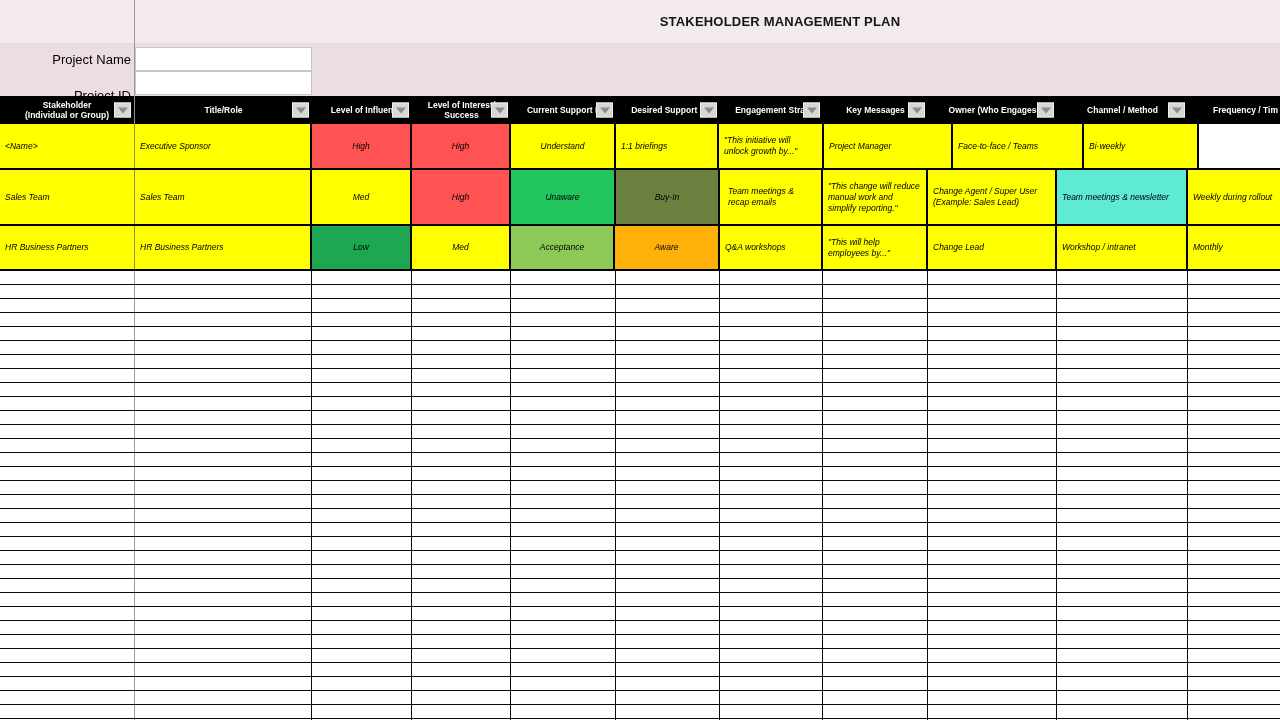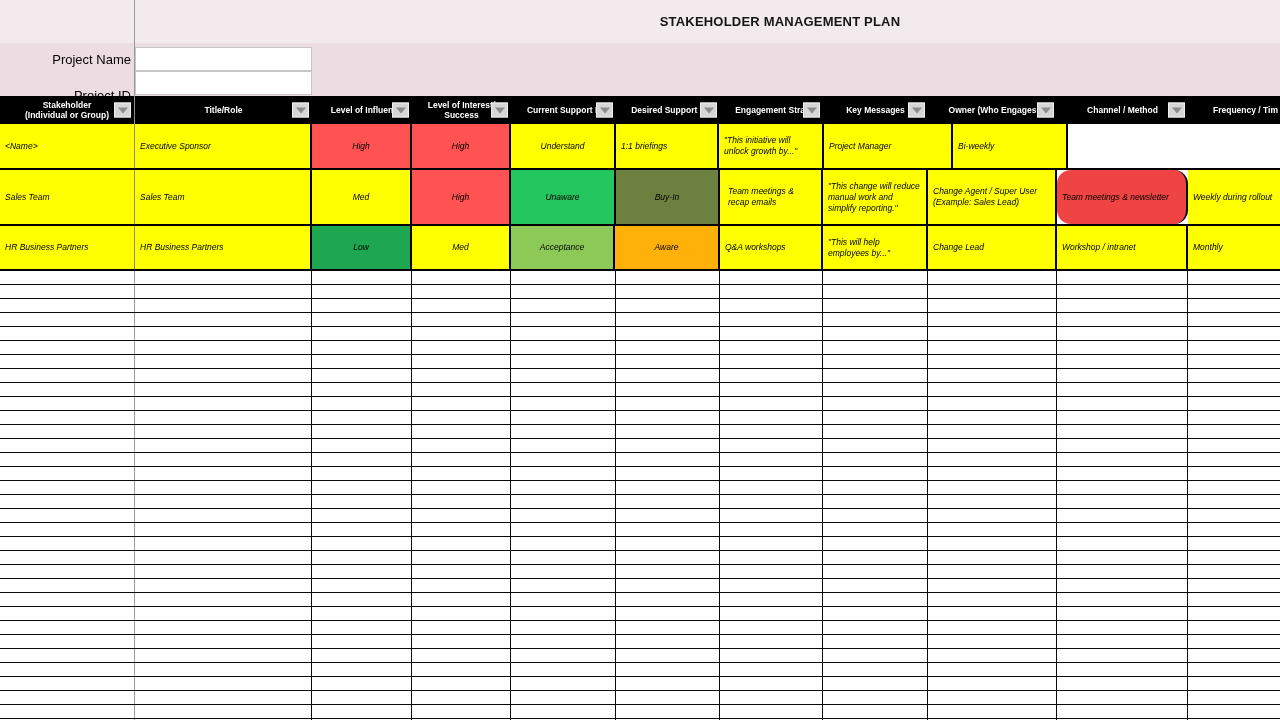--- a/index.html
+++ b/index.html
@@ -131,34 +131,35 @@
 
     <div class="grid-row drow r1">
       <div class="dc w0" style="background: rgb(255, 255, 0);">&lt;Name&gt;</div>
       <div class="dc w1" style="background: rgb(255, 255, 0);">Executive Sponsor</div>
       <div class="dc w2 ctr" style="background: rgb(255, 83, 83);">High</div>
       <div class="dc w3 ctr" style="background: rgb(255, 83, 83);">High</div>
       <div class="dc w4 ctr" style="background: rgb(255, 255, 0);">Understand</div>
       <div class="dc w6" style="background: rgb(255, 255, 0);">1:1 briefings</div>
       <div class="dc w7" style="background: rgb(255, 255, 0);">"This initiative will unlock growth by..."</div>
       <div class="dc w8" style="background: rgb(255, 255, 0);">Project Manager</div>
+      <div class="dc w9" style="background: rgb(255, 255, 0);">Face-to-face / Teams</div>
       <div class="dc w10" style="background: rgb(255, 255, 0);">Bi-weekly</div>
     </div>
 
     <div class="grid-row drow r2">
       <div class="dc w0" style="background: rgb(255, 255, 0);">Sales Team</div>
       <div class="dc w1" style="background: rgb(255, 255, 0);">Sales Team</div>
       <div class="dc w2 ctr" style="background: rgb(255, 255, 0);">Med</div>
       <div class="dc w3 ctr" style="background: rgb(255, 83, 83);">High</div>
       <div class="dc w4 ctr" style="background: #22c55e;">Unaware</div>
       <div class="dc w5 ctr" style="background: rgb(108, 128, 64);">Buy-In</div>
       <div class="dc w6" style="background: rgb(255, 255, 0); padding-left: 8px;">Team meetings &amp; recap emails</div>
       <div class="dc w7" style="background: rgb(255, 255, 0);">"This change will reduce manual work and simplify reporting."</div>
       <div class="dc w8" style="background: rgb(255, 255, 0);">Change Agent / Super User (Example: Sales Lead)</div>
-      <div class="dc w9" style="background: #ef4444; border-radius: 14px;">Team meetings &amp; newsletter</div>
+      <div class="dc w9" style="background: #5eead4;">Team meetings &amp; newsletter</div>
       <div class="dc w10" style="background: rgb(255, 255, 0);">Weekly during rollout</div>
     </div>
 
     <div class="grid-row drow r3">
       <div class="dc w0" style="background: rgb(255, 255, 0);">HR Business Partners</div>
       <div class="dc w1" style="background: rgb(255, 255, 0);">HR Business Partners</div>
       <div class="dc w2 ctr" style="background: rgb(29, 167, 80);">Low</div>
       <div class="dc w3 ctr" style="background: rgb(255, 255, 0);">Med</div>
       <div class="dc w5 ctr" style="background: rgb(141, 201, 86);">Acceptance</div>
       <div class="dc w4 ctr" style="background: rgb(255, 177, 10);">Aware</div>

